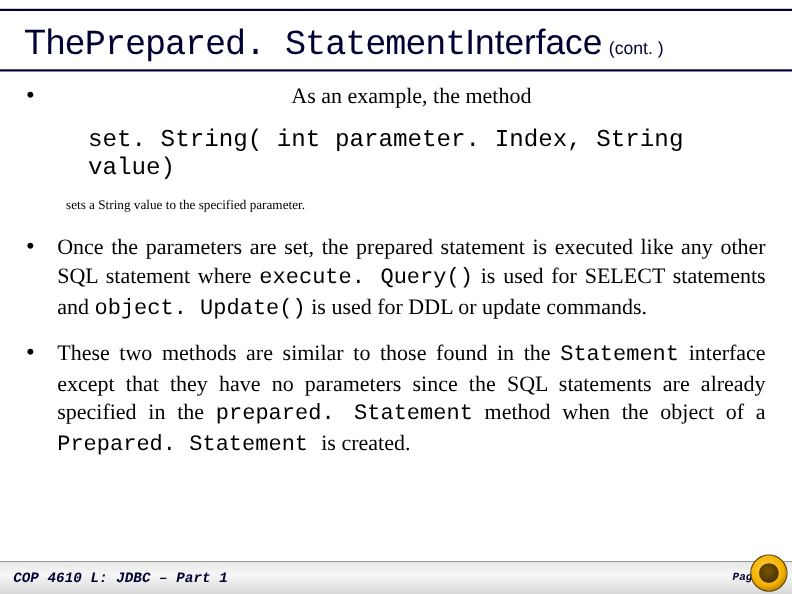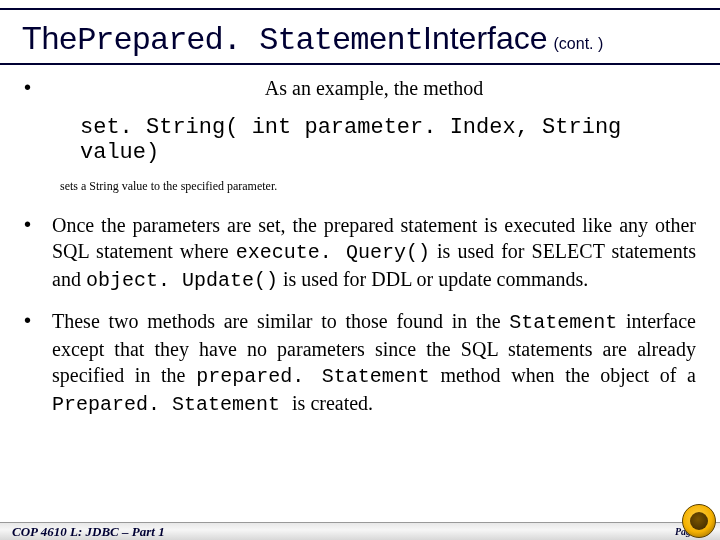--- a/index.html
+++ b/index.html
@@ -20,25 +20,25 @@
   .bullet { display: flex; margin-bottom: 14px; }
   .bullet .dot { width: 28px; flex: 0 0 28px; font-size: 20px; line-height: 24px; }
   .bullet .body { flex: 1 1 auto; font-size: 20px; line-height: 26px; text-align: justify; font-family: "Times New Roman", Times, serif; }
   .codeblock {
     font-family: "Courier New", Courier, monospace; font-size: 22px;
     margin: 6px 0 14px 56px; color: #000;
   }
   .after-code { font-size: 12px; font-family: "Times New Roman", Times, serif; margin: 0 0 18px 36px; }
   .mono-inline { font-family: "Courier New", Courier, monospace; }
   .footer {
-    height: 18px; display: flex; align-items: center; justify-content: space-between;
+    height: 30px; display: flex; align-items: center; justify-content: space-between;
     background: linear-gradient(to bottom, #e8e8e8 0%, #f6f6f6 40%, #d8d8d8 100%);
     border-top: 1px solid #999;
     padding: 0 12px; position: relative;
-    font-family: Liberation Serif, serif;
+    font-family: Liberation Mono, monospace;
   }
   .footer .ftext { font-size: 13px; font-weight: bold; font-style: italic; color: #000033; }
   .footer .page { font-size: 10px; font-weight: bold; font-style: italic; color: #000033; }
   .footer .author { font-size: 13px; font-weight: bold; font-style: italic; color: #000033; margin-right: 40px; }
   .logo {
     position: absolute; right: 4px; bottom: 2px; width: 34px; height: 34px;
     border-radius: 50%; background: radial-gradient(circle at 45% 40%, #ffd24a 0%, #f5b100 55%, #7a5500 100%);
     border: 1px solid #5a4000;
   }
   .logo::after {

